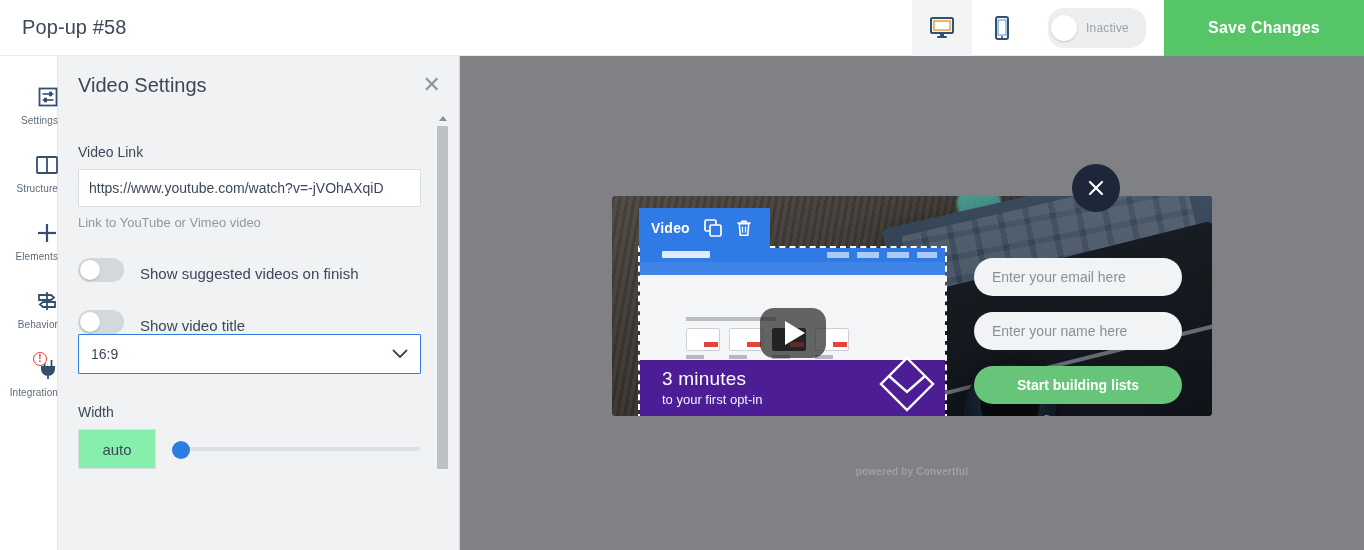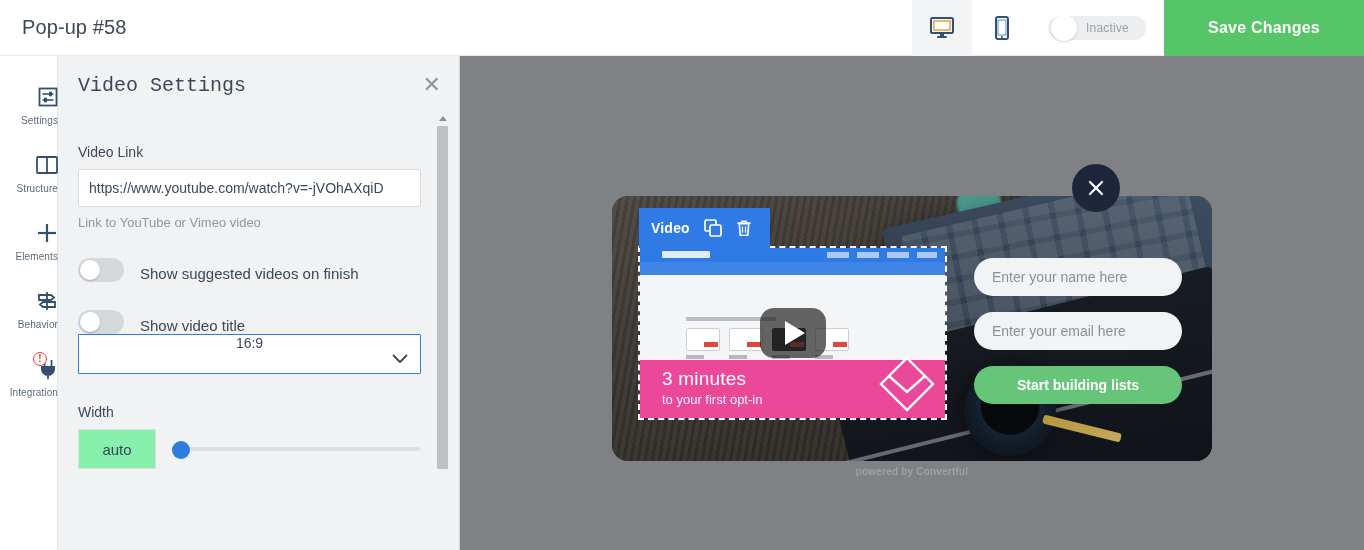--- a/index.html
+++ b/index.html
@@ -24,21 +24,21 @@
   .topbar-right {
     margin-left: auto; display: flex; align-items: center; height: 56px;
   }
   .device-btn {
     width: 60px; height: 56px; display: flex; align-items: center;
     justify-content: center; cursor: pointer;
   }
   .device-btn.active { background: #f2f4f6; }
   .toggle-state {
     display: flex; align-items: center; margin-left: 16px; margin-right: 18px;
-    background: #eceef0; border-radius: 16px; height: 24px;
+    background: #eceef0; border-radius: 16px; height: 40px;
     width: 98px; padding: 3px; cursor: pointer;
   }
   .toggle-state .knob {
     width: 26px; height: 26px; border-radius: 50%; background: #ffffff;
     box-shadow: 0 1px 2px rgba(0,0,0,.18); flex: none;
   }
   .toggle-state .st-label {
     font-size: 12px; color: #9aa2ab; margin-left: 9px; letter-spacing: .2px;
   }
   .save-btn {
@@ -70,21 +70,21 @@
   }
 
   
   .panel {
     position: absolute; top: 56px; left: 58px; width: 402px; height: 494px;
     background: #f0f2f4; border-right: 1px solid #cfd3d7;
   }
   .panel-head {
     height: 58px; display: flex; align-items: center; padding: 0 18px 0 20px;
   }
-  .panel-title { font-size: 20px; color: #3c4858; font-weight: 400; font-family: Liberation Mono, monospace; }
+  .panel-title { font-size: 20px; color: #3c4858; font-weight: 400; }
   .panel-close {
     margin-left: auto; font-size: 22px; color: #8d959d; cursor: pointer;
     line-height: 1; font-weight: 300;
   }
   .panel-body {
     position: absolute; top: 58px; left: 0; width: 402px; height: 436px;
     padding: 0 20px; overflow: hidden;
   }
   .field-label {
     font-size: 14px; color: #3c4858; margin-top: 30px; margin-bottom: 9px;
@@ -104,21 +104,20 @@
   .switch .sk {
     position: absolute; top: 2px; left: 2px; width: 20px; height: 20px;
     border-radius: 50%; background: #ffffff; box-shadow: 0 1px 2px rgba(0,0,0,.2);
   }
   .switch-label { font-size: 15px; color: #3c4858; margin-left: 16px; }
   .select-box {
     width: 343px; height: 40px; background: #ffffff;
     border: 1px solid #2f7ae5; display: flex; align-items: center;
     padding: 0 12px; font-size: 14px; color: #3c4858; cursor: pointer;
     border-radius: 1px;
-    flex-direction: column;
   }
   .select-chevron { margin-left: auto; color: #4a5a6a; }
   .width-row { display: flex; align-items: center; margin-top: 9px; }
   .width-input {
     width: 78px; height: 40px; background: #86efac; border: 1px solid #d9dde1;
     text-align: center; font-size: 15px; color: #3c4858;
     font-family: "Liberation Sans", sans-serif; outline: none; border-radius: 1px;
   }
   .slider { position: relative; margin-left: 16px; width: 250px; height: 20px; }
   .slider .track {
@@ -145,22 +144,22 @@
   }
 
   
   .canvas {
     position: absolute; top: 56px; left: 460px; width: 904px; height: 494px;
     background: #808184; overflow: hidden;
   }
 
   
   .popup {
-    position: absolute; left: 152px; top: 140px; width: 600px; height: 265px;
-    border-radius: 16px; overflow: hidden;
+    position: absolute; left: 152px; top: 140px; width: 600px; height: 220px;
+    border-radius: 4px; overflow: hidden;
     background: #3e3a36;
   }
   
   .photo { position: absolute; inset: 0; }
   .photo .wood {
     position: absolute; inset: 0;
     background:
       repeating-linear-gradient(100deg, rgba(0,0,0,.10) 0 3px, rgba(255,255,255,.035) 3px 7px),
       linear-gradient(160deg, #5d5750 0%, #4a443e 35%, #3d3832 65%, #2e2a26 100%);
   }
@@ -232,21 +231,21 @@
   .vt-card { width: 34px; height: 23px; background: #ffffff; border: 1px solid #ccd0d6; border-radius: 2px; }
   .vt-card.dark { background: #2d2f33; border-color: #2d2f33; }
   .vt-card i { display: block; width: 14px; height: 5px; background: #e2453c; margin: 13px 0 0 17px; }
   .vt-cardlabels { position: absolute; left: 46px; top: 80px; width: 170px; height: 4px;
     background: repeating-linear-gradient(90deg, #b5b9bf 0 18px, transparent 18px 43px); }
   .vt-grid { position: absolute; left: 40px; top: 95px; right: 10px; display: flex; gap: 16px; }
   .vt-shot { width: 60px; height: 38px; background: #cfd4da; border: 1px solid #aeb4bc; border-radius: 2px;
     background-image: linear-gradient(#3b6fbf 0 7px, #ffffff 7px 100%); }
   .vt-grid2 { position: absolute; left: 40px; top: 140px; right: 10px; display: flex; gap: 16px; }
   .vt-teal {
-    position: absolute; left: 0; right: 0; bottom: 0; height: 58px; background: #ec4899;
+    position: absolute; left: 0; right: 0; bottom: 0; height: 58px; background: #4c1d95;
   }
   .vt-teal .t1 { position: absolute; left: 22px; top: 8px; color: #ffffff; font-size: 19px; font-weight: 300; letter-spacing: .2px; }
   .vt-teal .t2 { position: absolute; left: 22px; top: 32px; color: #e8f7fa; font-size: 13px; font-weight: 300; }
   .vt-diamond {
     position: absolute; right: 8px; bottom: 4px; width: 60px; height: 60px;
   }
   .play-btn {
     position: absolute; left: 50%; top: 50%; transform: translate(-50%,-50%);
     width: 66px; height: 50px; background: rgba(30,30,30,.68); border-radius: 14px;
     display: flex; align-items: center; justify-content: center; cursor: pointer;
@@ -520,21 +519,21 @@
             </svg>
           </div>
 
           <div class="play-btn">
             <div class="tri"></div>
           </div>
         </div>
       </div>
 
       <div class="pform">
+        <div class="pinput">Enter your email here</div>
         <div class="pinput">Enter your name here</div>
-        <div class="pinput">Enter your email here</div>
         <div class="pbtn">Start building lists</div>
       </div>
     </div>
 
     <div class="powered">powered by Convertful</div>
   </div>
 </div>
 
 </body></html>

